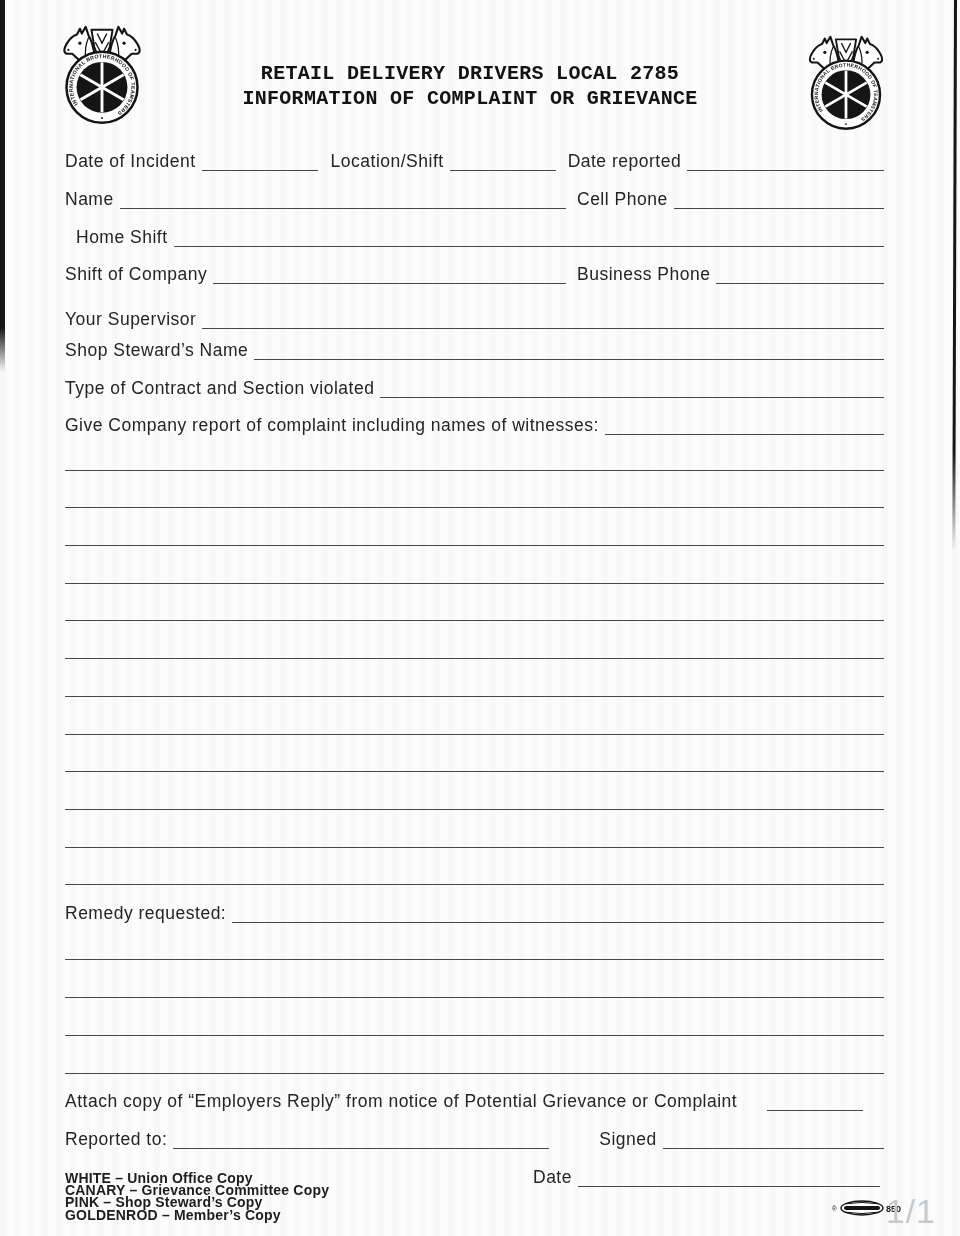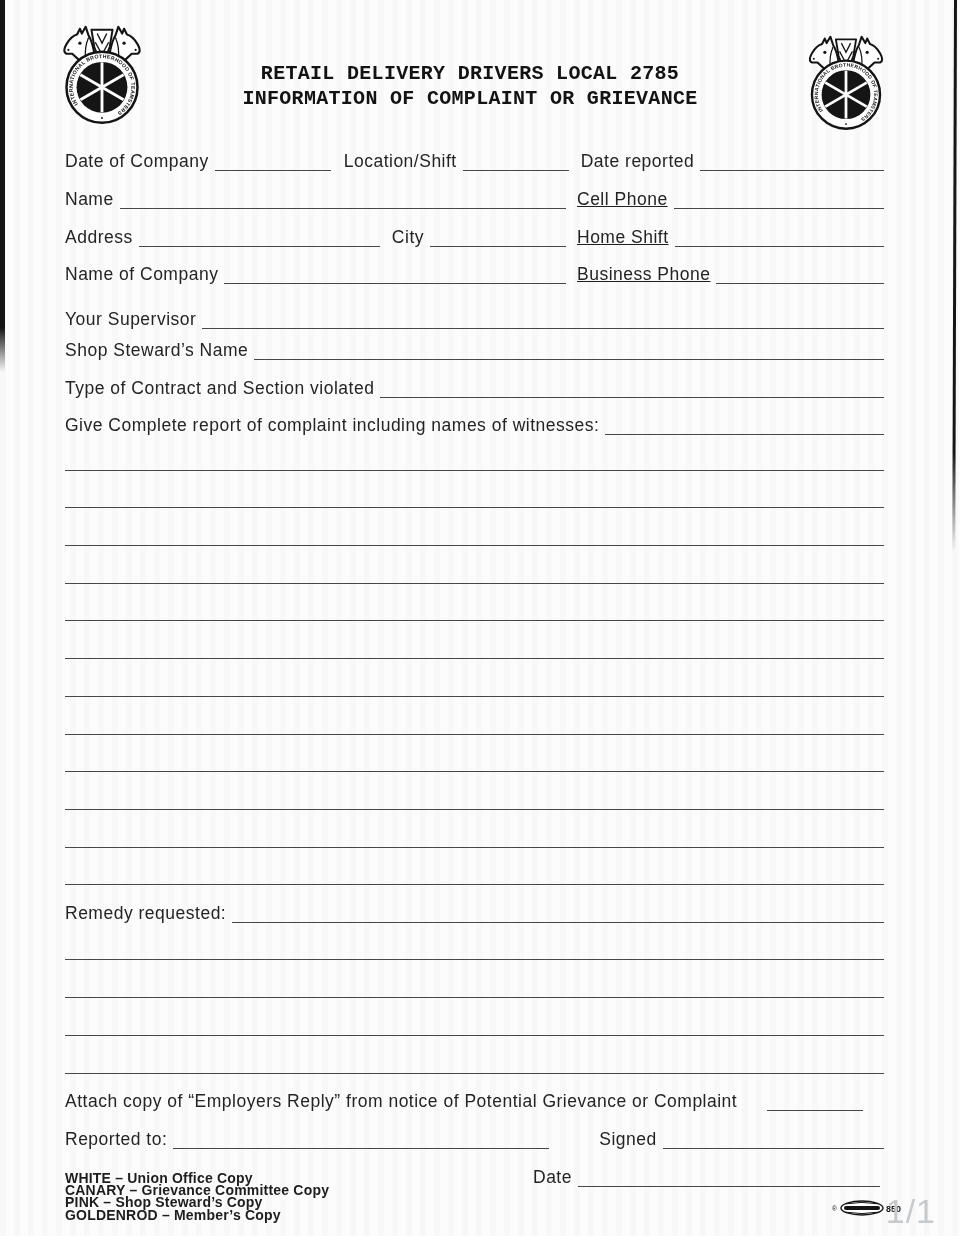--- a/index.html
+++ b/index.html
@@ -31,21 +31,21 @@
     font-weight:bold;font-size:20px;line-height:25px;
     letter-spacing:0.3px;color:#131313;
   }
   
   .row{position:absolute;left:65px;right:76px;height:27px;
     display:flex;align-items:flex-end;font-size:17.5px;letter-spacing:0.5px;}
   .lbl{white-space:nowrap;margin-right:6px;line-height:20px;color:#242424;}
   .fill{border-bottom:1.7px solid #474747;height:100%;box-sizing:border-box;}
   .grow{flex:1;}
   .grp{display:flex;align-items:flex-end;height:100%;}
-  .ml12{margin-left:12px;} .ml13{margin-left:13px;} .ml11{margin-left:11px;text-decoration:underline;}
+  .ml12{margin-left:12px;} .ml13{margin-left:13px;} .ml11{margin-left:11px;}
   .ml50{margin-left:50px;text-align:center;} .ml24{margin-left:24px;}
   
   .lines{position:absolute;left:65px;right:76px;display:grid;}
   .lines-report{top:433px;grid-auto-rows:37.7px;}
   .lines-remedy{top:922px;grid-auto-rows:38px;}
   .wline{border-bottom:1.7px solid #474747;}
   
   .copies{position:absolute;left:65px;top:1172px;font-size:14px;
     line-height:12.2px;letter-spacing:0.2px;color:#1d1d1d;font-weight:bold;}
   .bug{position:absolute;left:832px;top:1198px;}
@@ -119,55 +119,49 @@
       <g stroke="#ffffff" stroke-width="3">
         <line x1="50" y1="50" x2="50" y2="102"></line>
         <line x1="27.5" y1="63" x2="72.5" y2="89"></line>
         <line x1="27.5" y1="89" x2="72.5" y2="63"></line>
       </g>
       <circle cx="50" cy="108" r="1" fill="#141414"></circle>
     </g>
   </svg>
 
   <div class="row" style="top:144px">
-    <span class="lbl">Date of Company</span>
+    <span class="lbl">Date of Incident</span>
     <span class="fill" style="flex:0 0 116px"></span>
     <span class="lbl ml13">Location/Shift</span>
     <span class="fill" style="flex:0 0 106px"></span>
     <span class="lbl ml12">Date reported</span>
     <span class="fill grow"></span>
   </div>
 
   <div class="row" style="top:182px">
     <div class="grp" style="flex:0 0 501px">
       <span class="lbl">Name</span>
       <span class="fill grow"></span>
     </div>
     <div class="grp grow ml11">
       <span class="lbl">Cell Phone</span>
       <span class="fill grow"></span>
     </div>
   </div>
 
   <div class="row" style="top:220px">
-    <div class="grp" style="flex:0 0 501px">
-      <span class="lbl">Address</span>
-      <span class="fill grow"></span>
-      <span class="lbl ml12">City</span>
-      <span class="fill" style="flex:0 0 136px"></span>
-    </div>
     <div class="grp grow ml11">
       <span class="lbl">Home Shift</span>
       <span class="fill grow"></span>
     </div>
   </div>
 
   <div class="row" style="top:257px">
     <div class="grp" style="flex:0 0 501px">
-      <span class="lbl">Name of Company</span>
+      <span class="lbl">Shift of Company</span>
       <span class="fill grow"></span>
     </div>
     <div class="grp grow ml11">
       <span class="lbl">Business Phone</span>
       <span class="fill grow"></span>
     </div>
   </div>
 
   <div class="row" style="top:302px">
     <span class="lbl">Your Supervisor</span>
@@ -178,21 +172,21 @@
     <span class="lbl">Shop Steward’s Name</span>
     <span class="fill grow"></span>
   </div>
 
   <div class="row" style="top:371px">
     <span class="lbl">Type of Contract and Section violated</span>
     <span class="fill grow"></span>
   </div>
 
   <div class="row" style="top:408px">
-    <span class="lbl">Give Complete report of complaint including names of witnesses:</span>
+    <span class="lbl">Give Company report of complaint including names of witnesses:</span>
     <span class="fill grow"></span>
   </div>
 
   <div class="lines lines-report">
       <div class="wline"></div>
       <div class="wline"></div>
       <div class="wline"></div>
       <div class="wline"></div>
       <div class="wline"></div>
       <div class="wline"></div>

